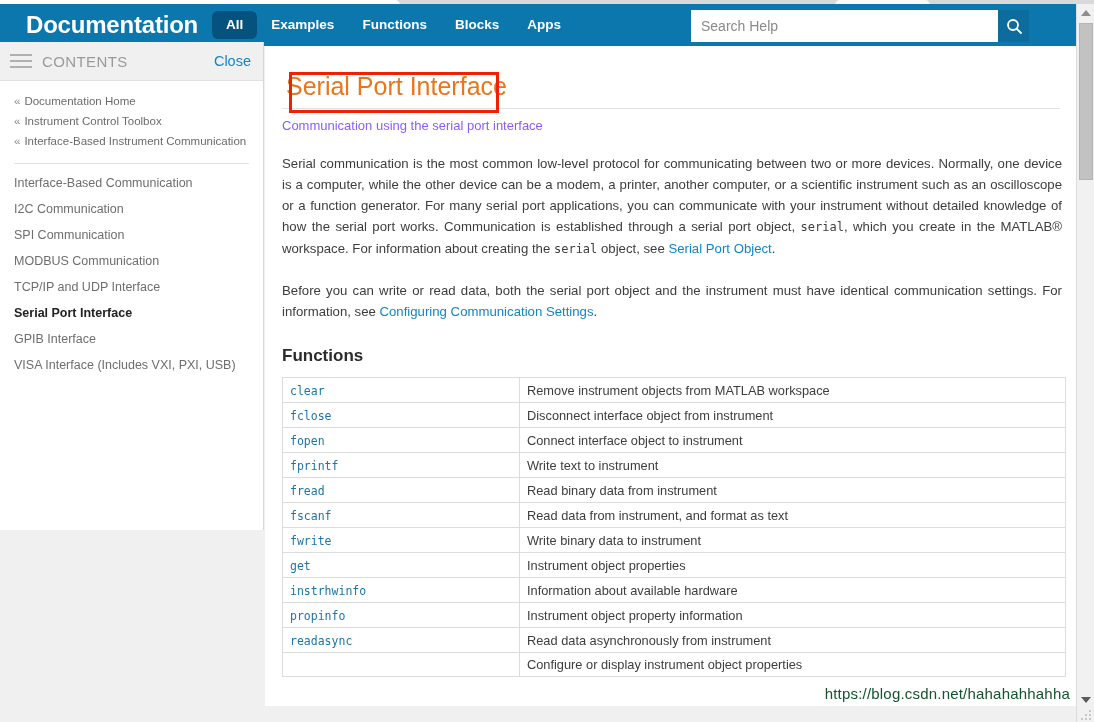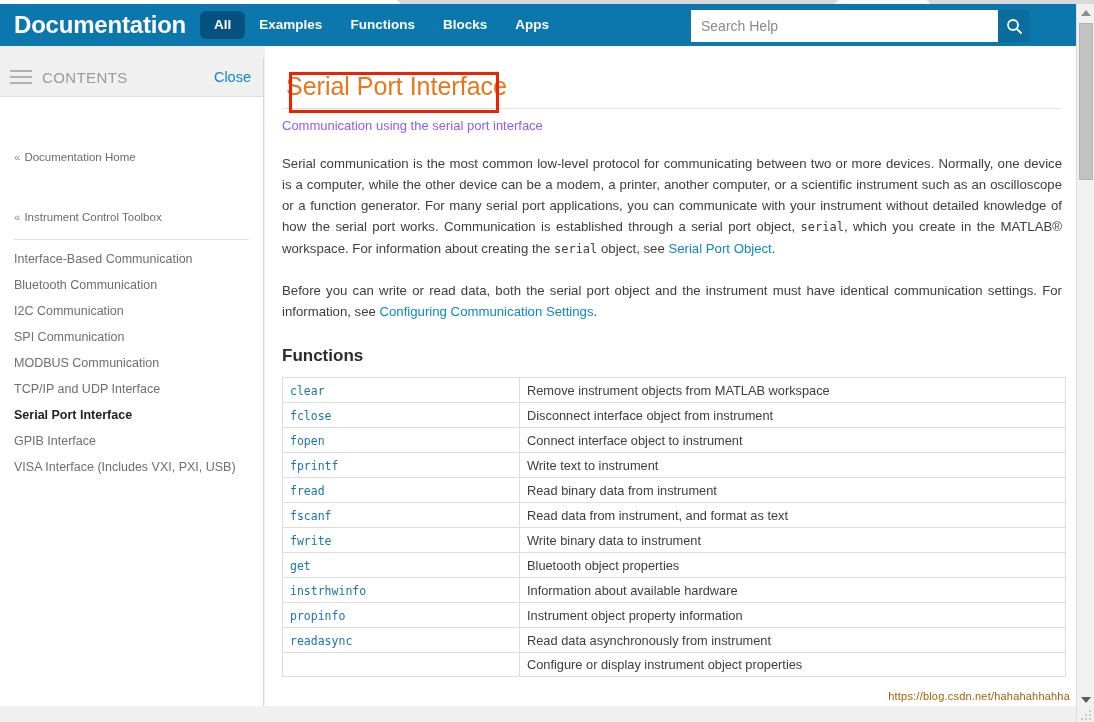--- a/index.html
+++ b/index.html
@@ -43,21 +43,21 @@
     position: absolute; top: 4px; left: 0;
     width: 1076px; height: 42px;
     background: #0c77ad;
     display: flex;
     align-items: center;
   }
   .brand {
     color: #ffffff;
     font-size: 24px;
     font-weight: bold;
-    padding-left: 14px;
+    padding-left: 26px;
     letter-spacing: -0.2px;
     white-space: nowrap;
   }
   .navtabs {
     display: flex;
     align-items: center;
     margin-left: 14px;
     height: 100%;
   }
   .navtab {
@@ -94,22 +94,22 @@
     width: 31px; height: 32px;
     background: #0c6c9e;
     display: flex; align-items: center; justify-content: center;
     cursor: pointer;
     border-left: 1px solid #0c6c9e;
   }
 
   
   .sidebar {
     position: absolute;
-    left: 0; top: 58px;
-    width: 264px; height: 660px;
+    left: 0; top: 42px;
+    width: 264px; height: 488px;
     background: #ffffff;
     border-right: 1px solid #d6d6d6;
   }
   .sidebar-head {
     height: 39px;
     background: #f0f0f0;
     border-bottom: 1px solid #e0e0e0;
     display: flex;
     align-items: center;
     padding: 0 12px 0 10px;
@@ -135,21 +135,20 @@
     cursor: pointer;
   }
 
   .crumbs { padding: 10px 0 4px 14px; }
   .crumb {
     font-size: 11.5px;
     color: #6b6b6b;
     padding: 4px 0;
     cursor: pointer;
     white-space: nowrap;
-    margin-top: 40px;
   }
   .crumb .chev { color: #8a8a8a; margin-right: 4px; }
 
   .side-divider {
     height: 1px; background: #e2e2e2;
     margin: 8px 14px 4px 14px;
   }
 
   .navlist { padding: 2px 0 0 14px; }
   .navlink {
@@ -249,22 +248,22 @@
   }
   td.fn-desc {
     font-size: 12.8px;
     color: #3d3d3d;
   }
 
   
   .watermark {
     position: absolute;
     right: 24px; bottom: 20px;
-    color: #a16207;
-    font-size: 11px;
+    color: #14532d;
+    font-size: 15px;
     letter-spacing: 0.2px;
     pointer-events: none;
     white-space: nowrap;
   }
 
   
   .scrollbar {
     position: absolute;
     right: 0; top: 4px;
     width: 18px; height: 718px;
@@ -351,27 +350,29 @@
       <div class="close-link">Close</div>
     </div>
 
     <div class="crumbs">
       <div class="crumb">
         <span class="chev">«</span><span>Documentation Home</span>
       </div>
       <div class="crumb">
         <span class="chev">«</span><span>Instrument Control Toolbox</span>
       </div>
+      <div class="crumb">
+        <span class="chev">«</span><span>Interface-Based Instrument Communication</span>
+      </div>
     </div>
 
     <div class="side-divider"></div>
 
     <div class="navlist">
       <div class="navlink">Interface-Based Communication</div>
-      <div class="navlink">Bluetooth Communication</div>
       <div class="navlink">I2C Communication</div>
       <div class="navlink">SPI Communication</div>
       <div class="navlink">MODBUS Communication</div>
       <div class="navlink">TCP/IP and UDP Interface</div>
       <div class="navlink current">Serial Port Interface</div>
       <div class="navlink">GPIB Interface</div>
       <div class="navlink">VISA Interface (Includes VXI, PXI, USB)</div>
     </div>
   </div>
 
@@ -416,21 +417,21 @@
           <tr>
             <td class="fn-name"><span>fscanf</span></td>
             <td class="fn-desc">Read data from instrument, and format as text</td>
           </tr>
           <tr>
             <td class="fn-name"><span>fwrite</span></td>
             <td class="fn-desc">Write binary data to instrument</td>
           </tr>
           <tr>
             <td class="fn-name"><span>get</span></td>
-            <td class="fn-desc">Bluetooth object properties</td>
+            <td class="fn-desc">Instrument object properties</td>
           </tr>
           <tr>
             <td class="fn-name"><span>instrhwinfo</span></td>
             <td class="fn-desc">Information about available hardware</td>
           </tr>
           <tr>
             <td class="fn-name"><span>propinfo</span></td>
             <td class="fn-desc">Instrument object property information</td>
           </tr>
           <tr>

